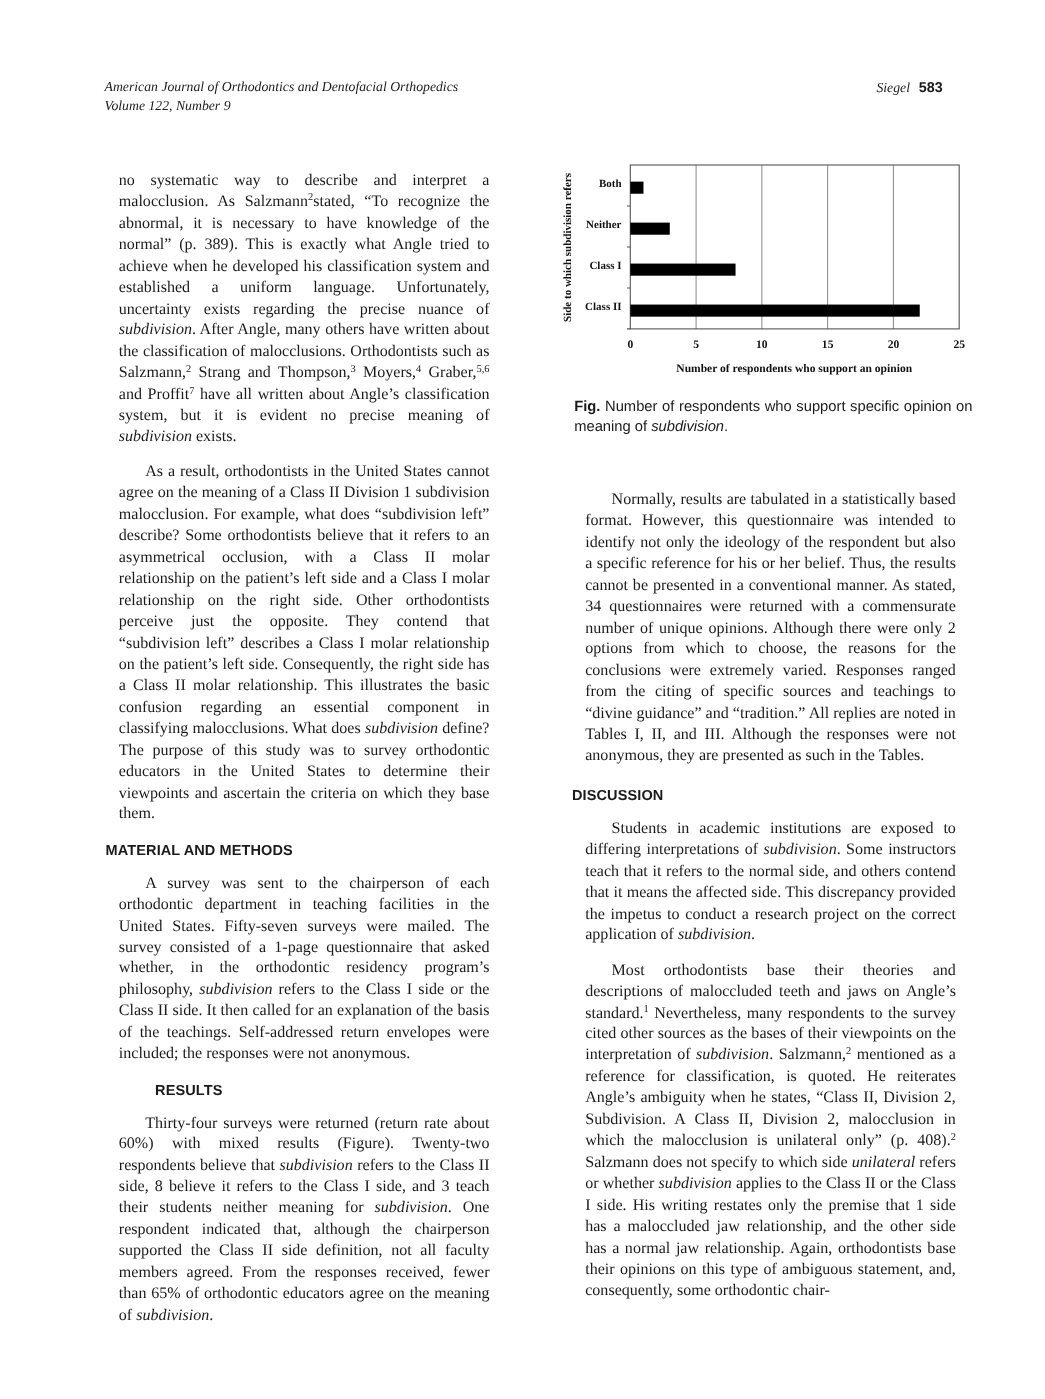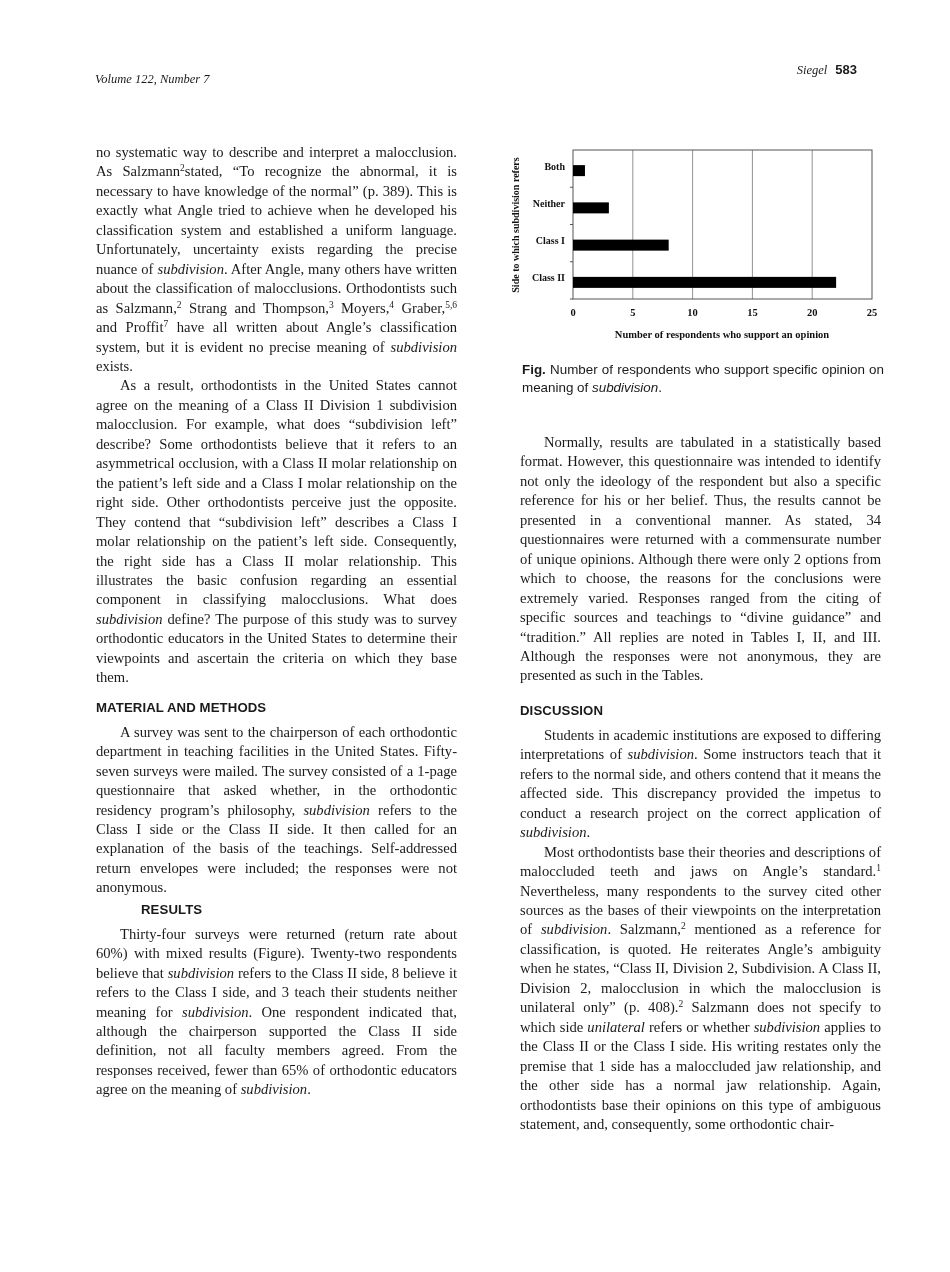--- a/index.html
+++ b/index.html
@@ -1,42 +1,43 @@
 <!DOCTYPE html>
 <html><head>
 <meta charset="utf-8">
 <style>
   html, body { margin: 0; padding: 0; background: #ffffff; }
   body { width: 950px; height: 1272px; position: relative; overflow: hidden; color: #1a1a1a; }
   .page { position: absolute; left: 0; top: 0; width: 950px; height: 1272px; }
   .header-left { position: absolute; left: 95px; top: 71px; font-family: "Liberation Serif", serif; font-style: italic; font-size: 12.5px; line-height: 17px; }
-  .header-right { position: absolute; right: 93px; top: 61px; font-size: 12.5px; line-height: 17px; }
+  .header-right { position: absolute; right: 93px; top: 71px; font-size: 12.5px; line-height: 17px; }
   .header-right .author { font-family: "Liberation Serif", serif; font-style: italic; margin-right: 8px; }
   .header-right .pageno { font-family: "Liberation Sans", sans-serif; font-weight: bold; font-size: 13px; }
   .col { position: absolute; font-family: "Liberation Serif", serif; font-size: 14.6px; line-height: 19.45px; text-align: justify; hyphens: manual; }
   .col-left { left: 96px; top: 143px; width: 361px; }
   .col-right { left: 520px; top: 433px; width: 361px; }
-  .col p { margin: 0; }
+  .col p { margin: 12px; }
   .col p.indent { text-indent: 24px; }
   .col i, .col em { font-style: italic; }
   .col sup { font-size: 9.5px; line-height: 0; vertical-align: 5px; }
   .section-head { font-family: "Liberation Sans", sans-serif; font-weight: bold; font-size: 13.2px; line-height: 19px; margin: 10px 0 6px 0; text-align: left; letter-spacing: 0.1px; }
   .figure { position: absolute; left: 507px; top: 143px; width: 372px; height: 210px; text-align: right; }
   .caption { position: absolute; left: 496px; top: 361px; width: 362px; font-family: "Liberation Sans", sans-serif; font-size: 13.4px; line-height: 18px; text-align: justify; margin-left: 26px; }
   .caption .fig-label { font-weight: bold; }
   .caption i { font-style: italic; }
   svg text { font-family: "Liberation Serif", serif; font-weight: bold; }
 </style>
 </head>
 <body>
 
 <div class="page">
 
   <div class="header-left">
-    <div>Volume 122, Number 7</div>
+    <div>American Journal of Orthodontics and Dentofacial Orthopedics</div>
+    <div>Volume 122, Number 9</div>
   </div>
   <div class="header-right">
     <span class="author">Siegel</span><span class="pageno">583</span>
   </div>
 
   <div class="col col-left">
     <p><span>no systematic way to describe and interpret a malocclusion. As Salzmann</span><sup>2</sup><span>stated, “To recognize the abnormal, it is necessary to have knowledge of the normal” (p. 389). This is exactly what Angle tried to achieve when he developed his classification system and established a uniform language. Unfortunately, uncertainty exists regarding the precise nuance of </span><i>subdivision</i><span>. After Angle, many others have written about the classification of malocclusions. Orthodontists such as Salzmann,</span><sup>2</sup><span> Strang and Thompson,</span><sup>3</sup><span> Moyers,</span><sup>4</sup><span> Graber,</span><sup>5,6</sup><span> and Proffit</span><sup>7</sup><span> have all written about Angle’s classification system, but it is evident no precise meaning of </span><i>subdivision</i><span> exists.</span></p>
 
     <p class="indent"><span>As a result, orthodontists in the United States cannot agree on the meaning of a Class II Division 1 subdivision malocclusion. For example, what does “subdivision left” describe? Some orthodontists believe that it refers to an asymmetrical occlusion, with a Class II molar relationship on the patient’s left side and a Class I molar relationship on the right side. Other orthodontists perceive just the opposite. They contend that “subdivision left” describes a Class I molar relationship on the patient’s left side. Consequently, the right side has a Class II molar relationship. This illustrates the basic confusion regarding an essential component in classifying malocclusions. What does </span><i>subdivision</i><span> define? The purpose of this study was to survey orthodontic educators in the United States to determine their viewpoints and ascertain the criteria on which they base them.</span></p>
 

